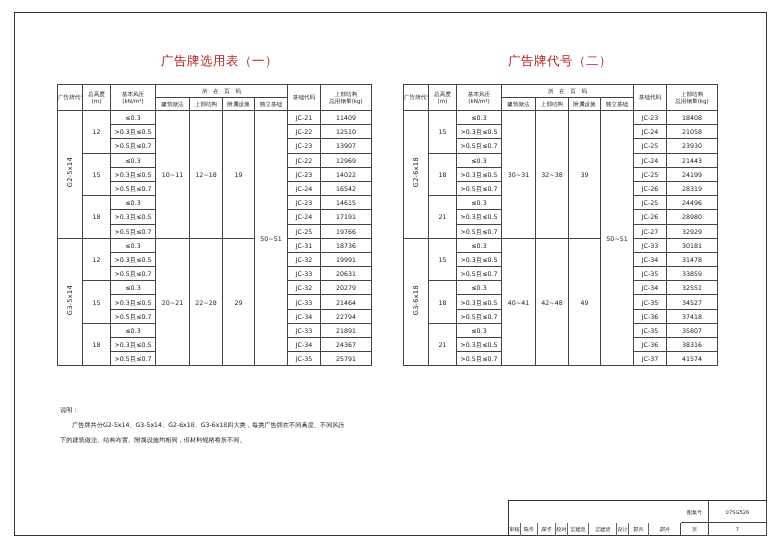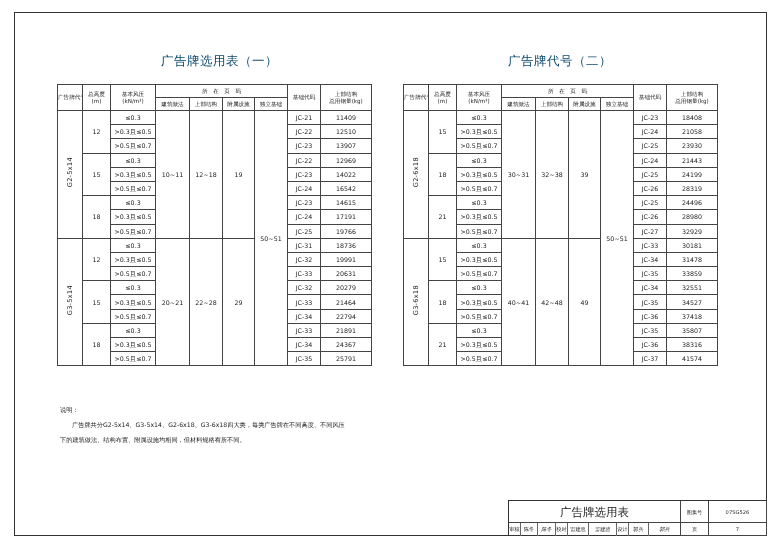--- a/index.html
+++ b/index.html
@@ -1,20 +1,20 @@
 <!DOCTYPE html>
 <html><head>
 <meta charset="utf-8">
 <style>
   html, body { margin:0; padding:0; background:#fff; }
   body { width:772px; height:541px; position:relative; overflow:hidden;
          font-family:"DejaVu Sans", sans-serif; color:#222; }
   .frame { position:absolute; left:14px; top:12px; width:753px; height:524px;
            border:1.5px solid #333; box-sizing:border-box; }
-  .title { position:absolute; top:53px; font-size:12.5px; letter-spacing:0.5px; color:#0c4a6e; }
+  .title { position:absolute; top:53px; font-size:12.5px; letter-spacing:0.5px; color:#b91c1c; }
   table.sel { position:absolute; border-collapse:collapse; table-layout:fixed;
               font-size:6.3px; color:#222; }
   table.sel td, table.sel th { border:0.8px solid #444; text-align:center; padding:0;
               overflow:hidden; white-space:nowrap; font-weight:normal; }
   table.sel th { font-size:5.6px; line-height:1.25; }
   table.sel tr.h1 th { height:12px; }
   table.sel tr.h2 th { height:12px; }
   table.sel tr.d td { height:13.2px; line-height:13px; }
   table.sel { border:1.2px solid #333; }
   .vert { writing-mode:vertical-rl; transform:rotate(180deg); font-size:6.6px; letter-spacing:0.3px; }
@@ -310,21 +310,20 @@
     </tbody>
   </table>
 
 <div class="notes">
   <div>说明：</div>
   <div class="indent">广告牌共分G2-5x14、G3-5x14、G2-6x18、G3-6x18四大类，每类广告牌在不同高度、不同风压</div>
   <div>下的建筑做法、结构布置、附属设施均相同，但材料规格有所不同。</div>
 </div>
 
 <div class="tblock">
-  <div class="tb-main">广告牌选用表</div>
   <div class="tb-cell" style="left:172px; top:0; width:28px; height:22px; line-height:22px;">图集号</div>
   <div class="tb-cell" style="left:200px; top:0; width:58px; height:22px; line-height:22px;">07SG526</div>
   <div class="tb-row">
     <span style="width:12px">审核</span>
     <span style="width:17px">陈冬</span>
     <span style="width:18px; font-style:italic">陈冬</span>
     <span style="width:12px">校对</span>
     <span style="width:21px">雷建忠</span>
     <span style="width:28px; font-style:italic">雷建忠</span>
     <span style="width:12px">设计</span>

